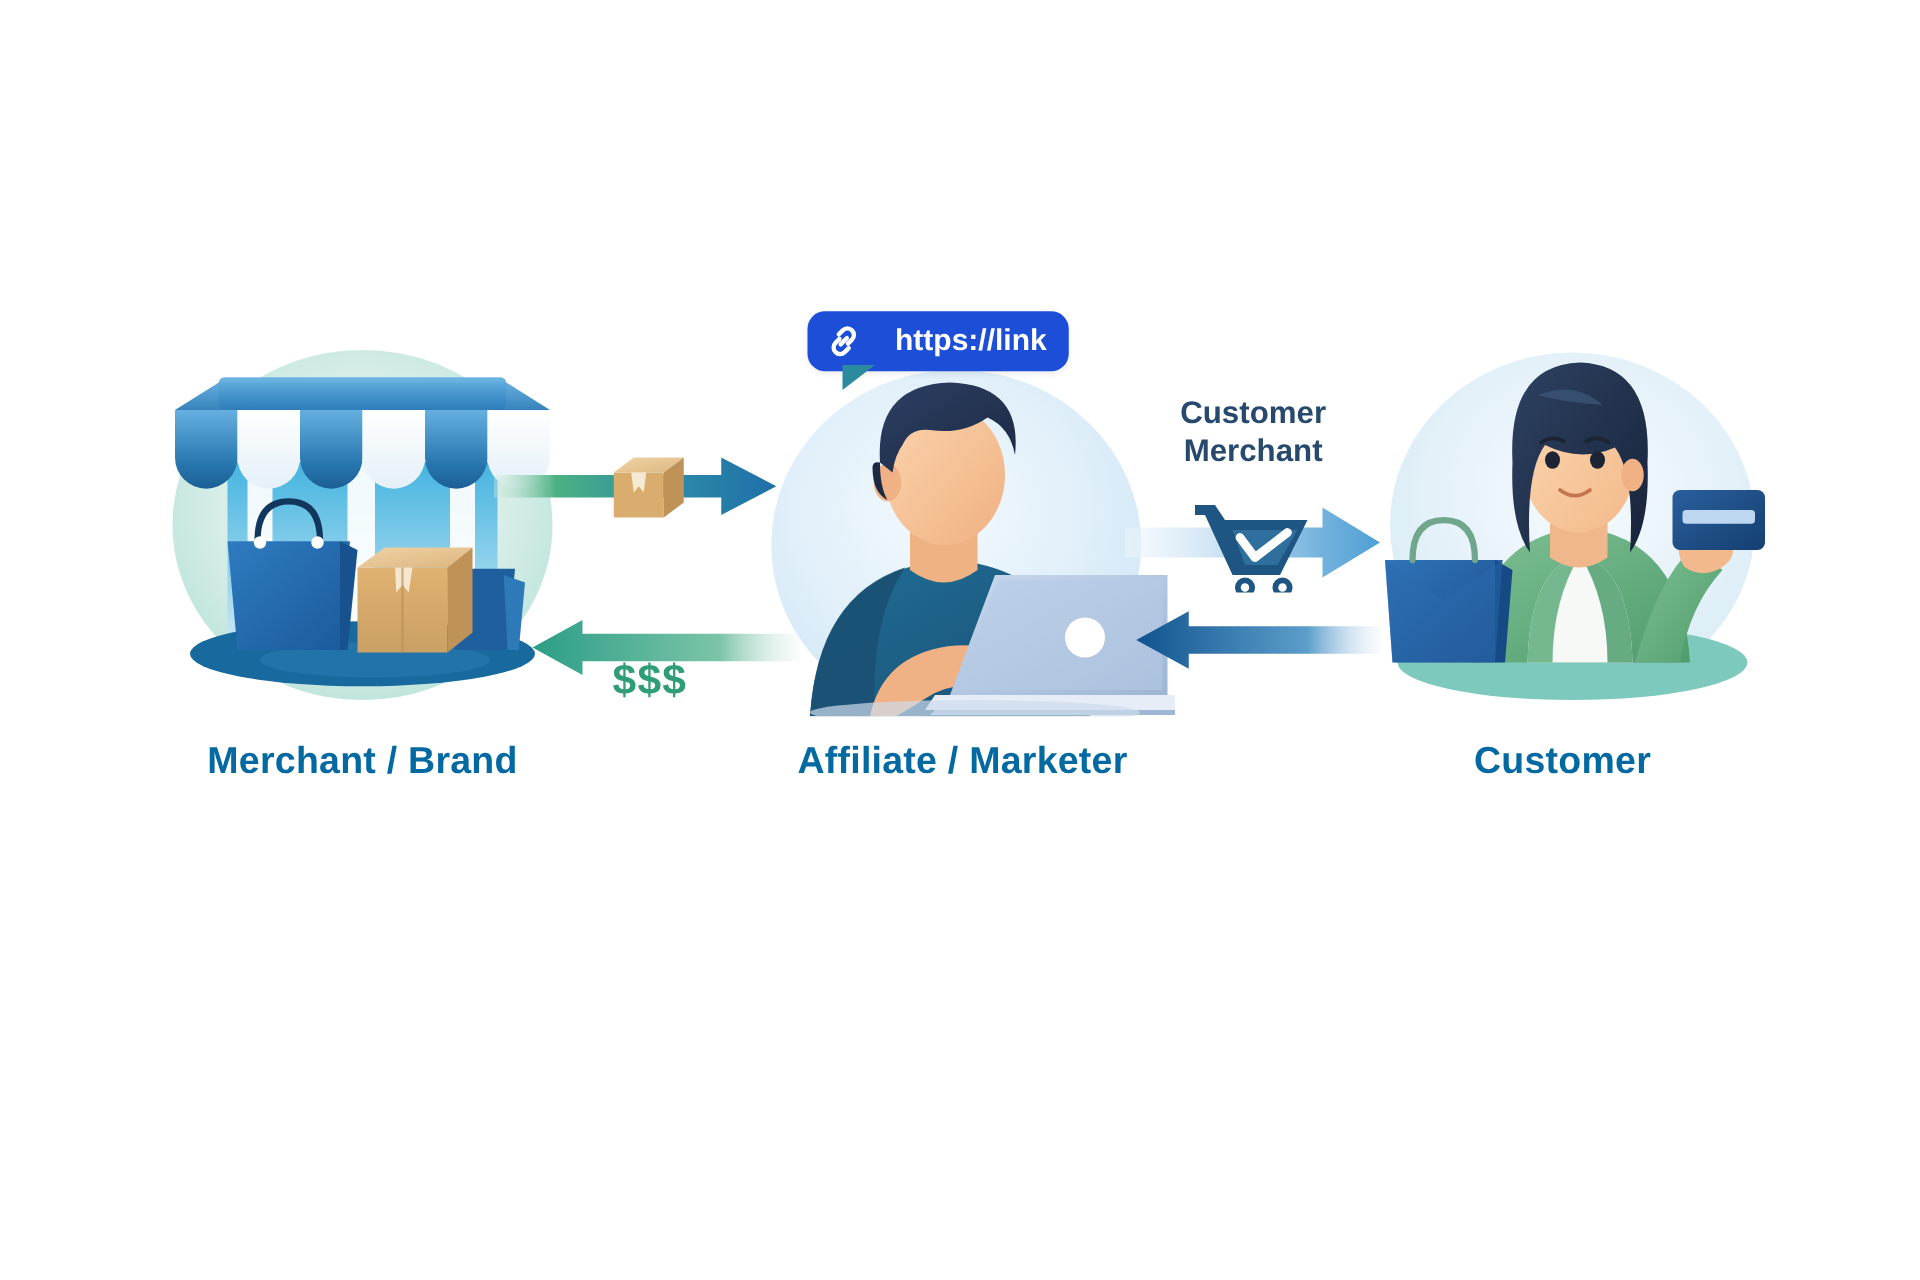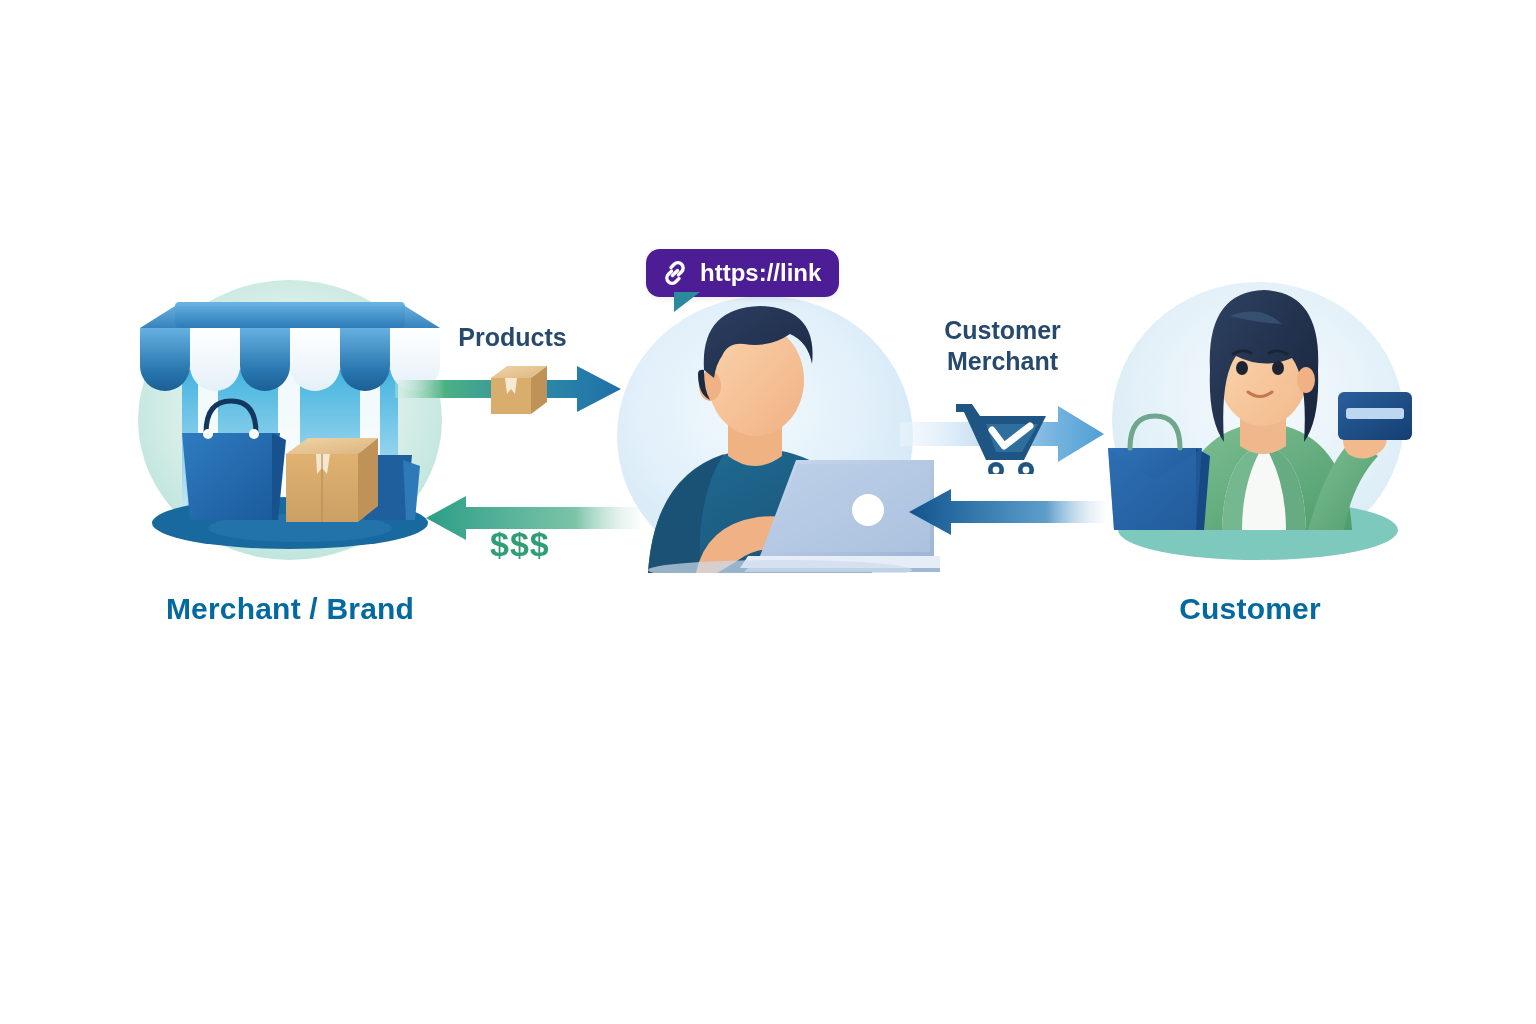--- a/index.html
+++ b/index.html
@@ -48,22 +48,22 @@
     font-weight: bold;
     font-size: 34px;
     color: #2f9e77;
     letter-spacing: 1px;
     white-space: nowrap;
   }
   .badge {
     position: absolute;
     display: flex;
     align-items: center;
-    gap: 10px;
-    background: #4c1d95;
+    gap: 26px;
+    background: #1d4ed8;
     border-radius: 14px;
     padding: 9px 18px 9px 14px;
     box-shadow: 0 2px 5px rgba(0,0,0,0.08);
   }
   .badge-text {
     font-family: "Liberation Sans", sans-serif;
     font-weight: bold;
     font-size: 24px;
     color: #ffffff;
     white-space: nowrap;
@@ -228,20 +228,21 @@
           <path d="M 12.5 17.5 L 17.5 12.5"></path>
           <path d="M 11 9.5 l 3.2 -3.2 a 5.2 5.2 0 0 1 7.4 7.4 l -3.2 3.2"></path>
           <path d="M 19 20.5 l -3.2 3.2 a 5.2 5.2 0 0 1 -7.4 -7.4 l 3.2 -3.2"></path>
         </g>
       </svg>
     </span>
     <span class="badge-text">https://link</span>
     <span class="badge-tail"></span>
   </div>
 
+  <div class="node-label" style="left:595px; top:592px; width:350px;">Affiliate / Marketer</div>
 
   <div class="scene" style="left:1090px; top:280px; width:330px; height:290px;">
     <svg width="330" height="290" viewBox="0 0 330 290">
       <defs>
         <radialGradient id="cHalo" cx="52%" cy="42%" r="60%">
           <stop offset="0%" stop-color="#f5fafd"></stop>
           <stop offset="62%" stop-color="#e6f2f9"></stop>
           <stop offset="100%" stop-color="#d9ecf5"></stop>
         </radialGradient>
         <linearGradient id="skinC" x1="0" y1="0" x2="1" y2="1">
@@ -329,21 +330,20 @@
       <path d="M 0 22 L 182 22 L 182 8 L 226 31 L 182 54 L 182 40 L 0 40 Z" fill="url(#prodGrad)"></path>
 
       <g>
         <path d="M 96 20 L 136 20 L 136 56 L 96 56 Z" fill="#d9ad6d"></path>
         <path d="M 96 20 L 112 8 L 152 8 L 136 20 Z" fill="url(#pBoxTop)"></path>
         <path d="M 136 20 L 152 8 L 152 44 L 136 56 Z" fill="#bf9358"></path>
         <path d="M 110 20 L 122 20 L 120 36 L 116 31 L 112 36 Z" fill="#f7ead3"></path>
       </g>
     </svg>
   </div>
-  <div class="flow-label" style="left:395px; top:322px; width:235px;">Products</div>
 
   <div class="scene" style="left:420px; top:495px; width:220px; height:46px;">
     <svg width="220" height="46" viewBox="0 0 220 46">
       <defs>
         <linearGradient id="commGrad" x1="1" y1="0" x2="0" y2="0">
           <stop offset="0%" stop-color="#eaf4f2" stop-opacity="0.25"></stop>
           <stop offset="30%" stop-color="#7cc4a8"></stop>
           <stop offset="100%" stop-color="#2b9e86"></stop>
         </linearGradient>
       </defs>

